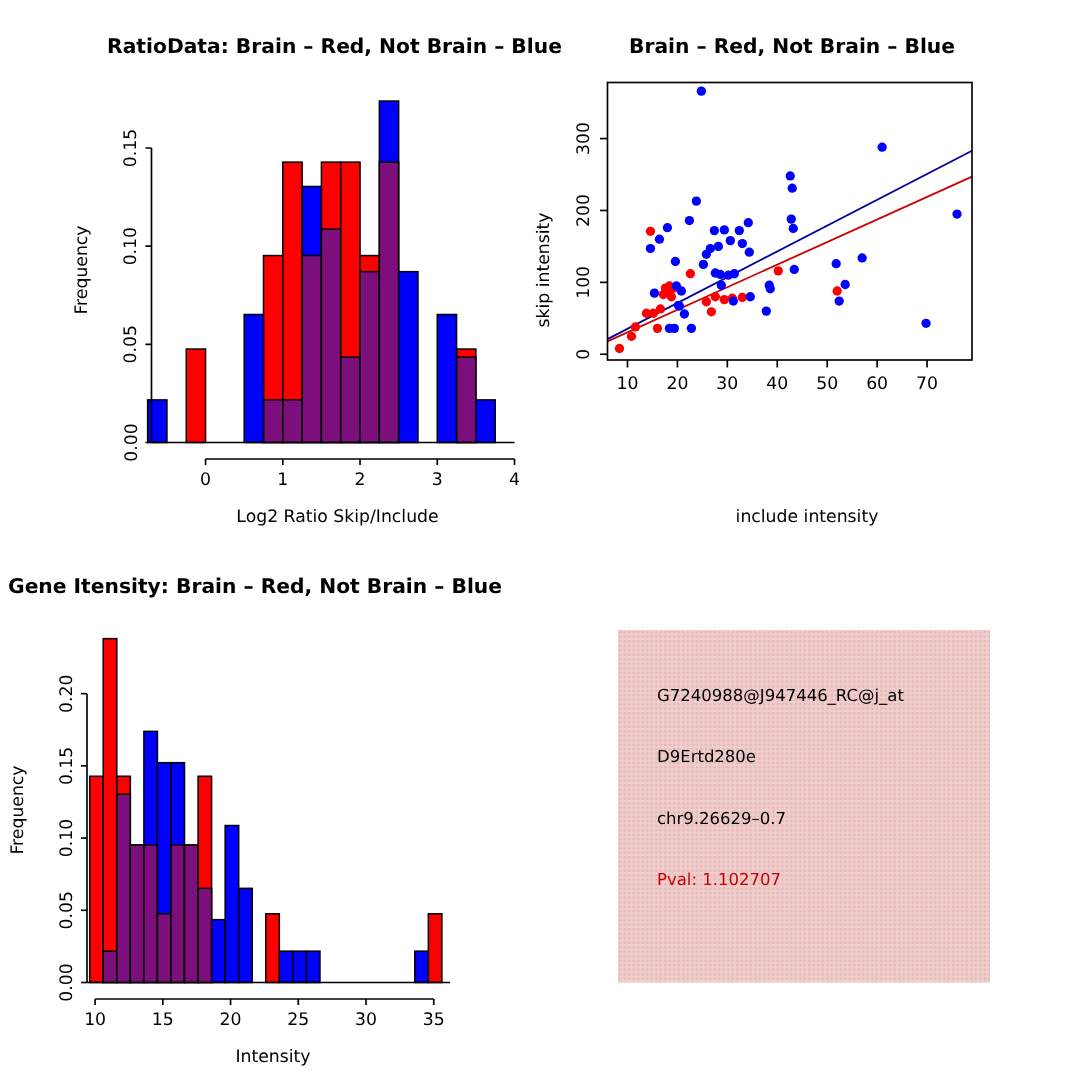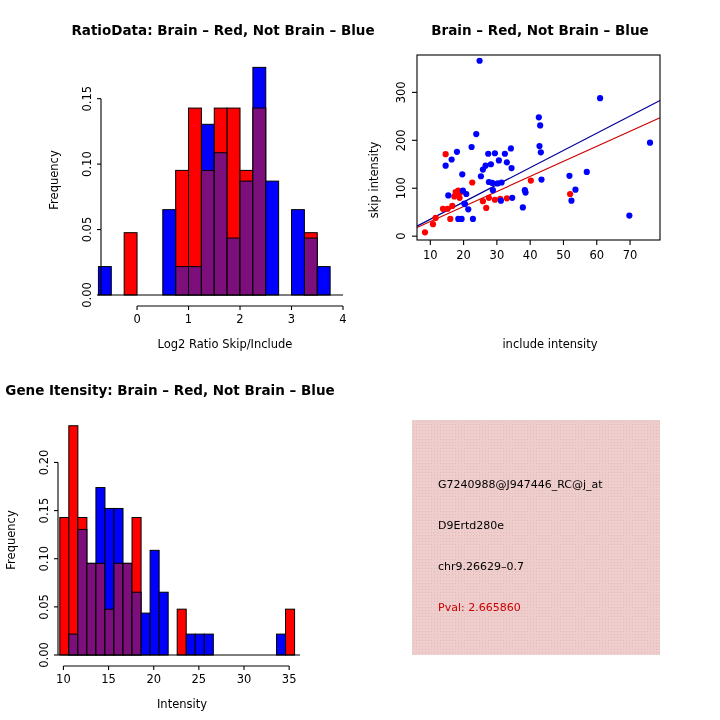--- a/index.html
+++ b/index.html
@@ -1,34 +1,34 @@
 <!DOCTYPE html>
 <html><head>
 <meta charset="utf-8">
 <style>
   html,body{margin:0;padding:0;background:#ffffff;}
   body{width:720px;height:720px;overflow:hidden;
        font-family:"DejaVu Sans", sans-serif;color:#000;}
   .page{position:relative;width:720px;height:720px;}
   .panel{position:absolute;}
   #panel-hist-ratio{left:0;top:0;width:360px;height:360px;margin-left:43px;}
-  #panel-scatter{left:360px;top:0;width:360px;height:360px;}
+  #panel-scatter{left:348px;top:0;width:360px;height:360px;}
   #panel-hist-gene{left:0;top:360px;width:360px;height:360px;}
   #panel-info{left:360px;top:360px;width:360px;height:360px;}
   svg{display:block;}
   .ttl{font-family:"DejaVu Sans", sans-serif;font-weight:bold;font-size:13.5px;}
   .axlab{font-family:"DejaVu Sans", sans-serif;font-size:11.5px;}
   .tick{font-family:"DejaVu Sans", sans-serif;font-size:11.5px;}
   .infobox{position:absolute;left:52px;top:60px;width:248px;height:235px;
            background:#eecdcd;}
   .infobox .dots{position:absolute;inset:0;
      background-image:radial-gradient(#e8b7b7 0.8px, transparent 0.9px);
      background-size:3px 3px;}
   .infotext{position:absolute;left:78px;top:98px;width:250px;
-            font-family:"DejaVu Sans", sans-serif;font-size:11px;line-height:1;margin-top:21px;}
+            font-family:"DejaVu Sans", sans-serif;font-size:11px;line-height:1;}
   .infotext div{margin-bottom:30px;white-space:nowrap;}
   .pval{color:#cc0000;}
 </style>
 </head>
 <body>
 
 <div class="page">
 
   <div class="panel" id="panel-hist-ratio">
     <svg width="360" height="360" viewBox="0 0 360 360">
@@ -258,17 +258,17 @@
   </div>
 
   <div class="panel" id="panel-info">
     <div class="infobox">
       <div class="dots"></div>
     </div>
     <div class="infotext">
       <div>G7240988@J947446_RC@j_at</div>
       <div>D9Ertd280e</div>
       <div>chr9.26629–0.7</div>
-      <div class="pval">Pval: 2.665860</div>
+      <div class="pval">Pval: 1.102707</div>
     </div>
   </div>
 
 </div>
 
 </body></html>

